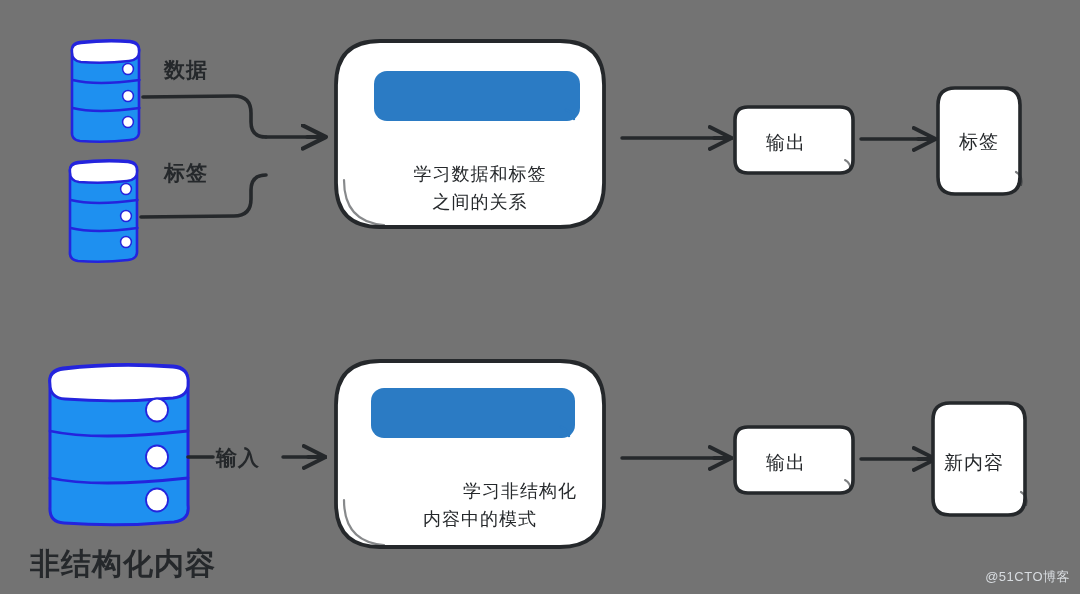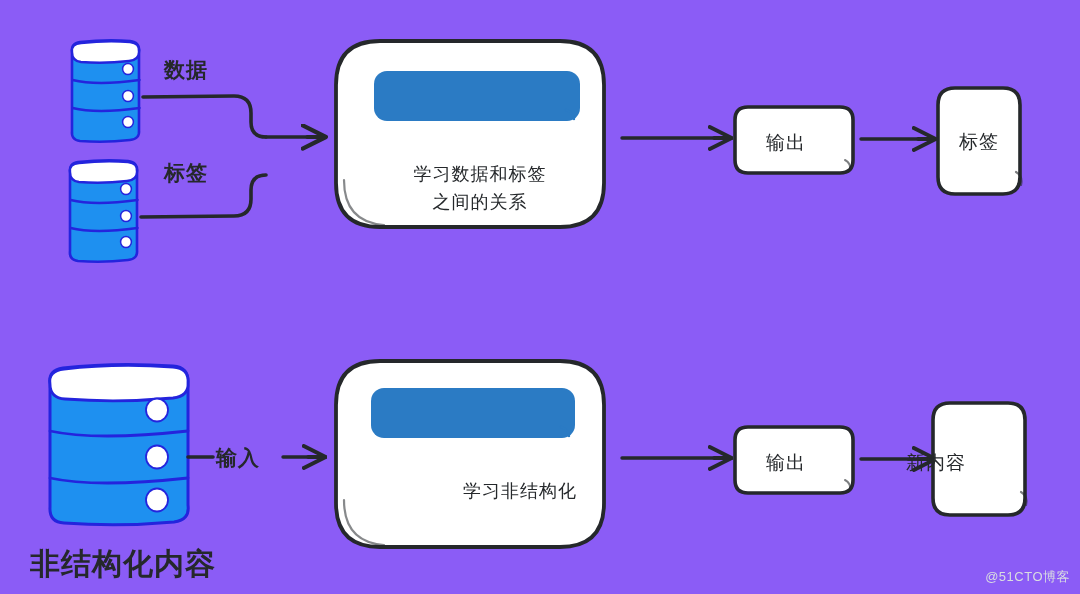--- a/index.html
+++ b/index.html
@@ -7,21 +7,21 @@
     padding: 0;
     background: #ffffff;
   }
   body {
     font-family: "Liberation Sans", "DejaVu Sans", sans-serif;
   }
   #canvas {
     position: relative;
     width: 1080px;
     height: 594px;
-    background: #8b5cf6;
+    background: #737373;
     overflow: hidden;
   }
   #sketch-layer {
     position: absolute;
     left: 0;
     top: 0;
     width: 1080px;
     height: 594px;
   }
   .label {
@@ -188,20 +188,21 @@
   <div class="label box-label" style="left:766px; top:130px;">输出</div>
 
   <div class="label box-label" style="left:959px; top:129px;">标签</div>
 
   <div class="label edge-label" style="left:216px; top:444px;">输入</div>
 
   <div class="label cyl-caption" style="left:30px; top:544px;">非结构化内容</div>
 
 
   <div class="desc" style="left:336px; top:477px; width:288px;margin-left:40px;">学习非结构化</div>
+  <div class="desc" style="left:336px; top:505px; width:288px;">内容中的模式</div>
 
   <div class="label box-label" style="left:766px; top:450px;">输出</div>
 
-  <div class="label box-label" style="left:906px; top:450px;">新内容</div>
+  <div class="label box-label" style="left:944px; top:450px;">新内容</div>
 
   <div class="watermark">@51CTO博客</div>
 
 </div>
 
 </body></html>

